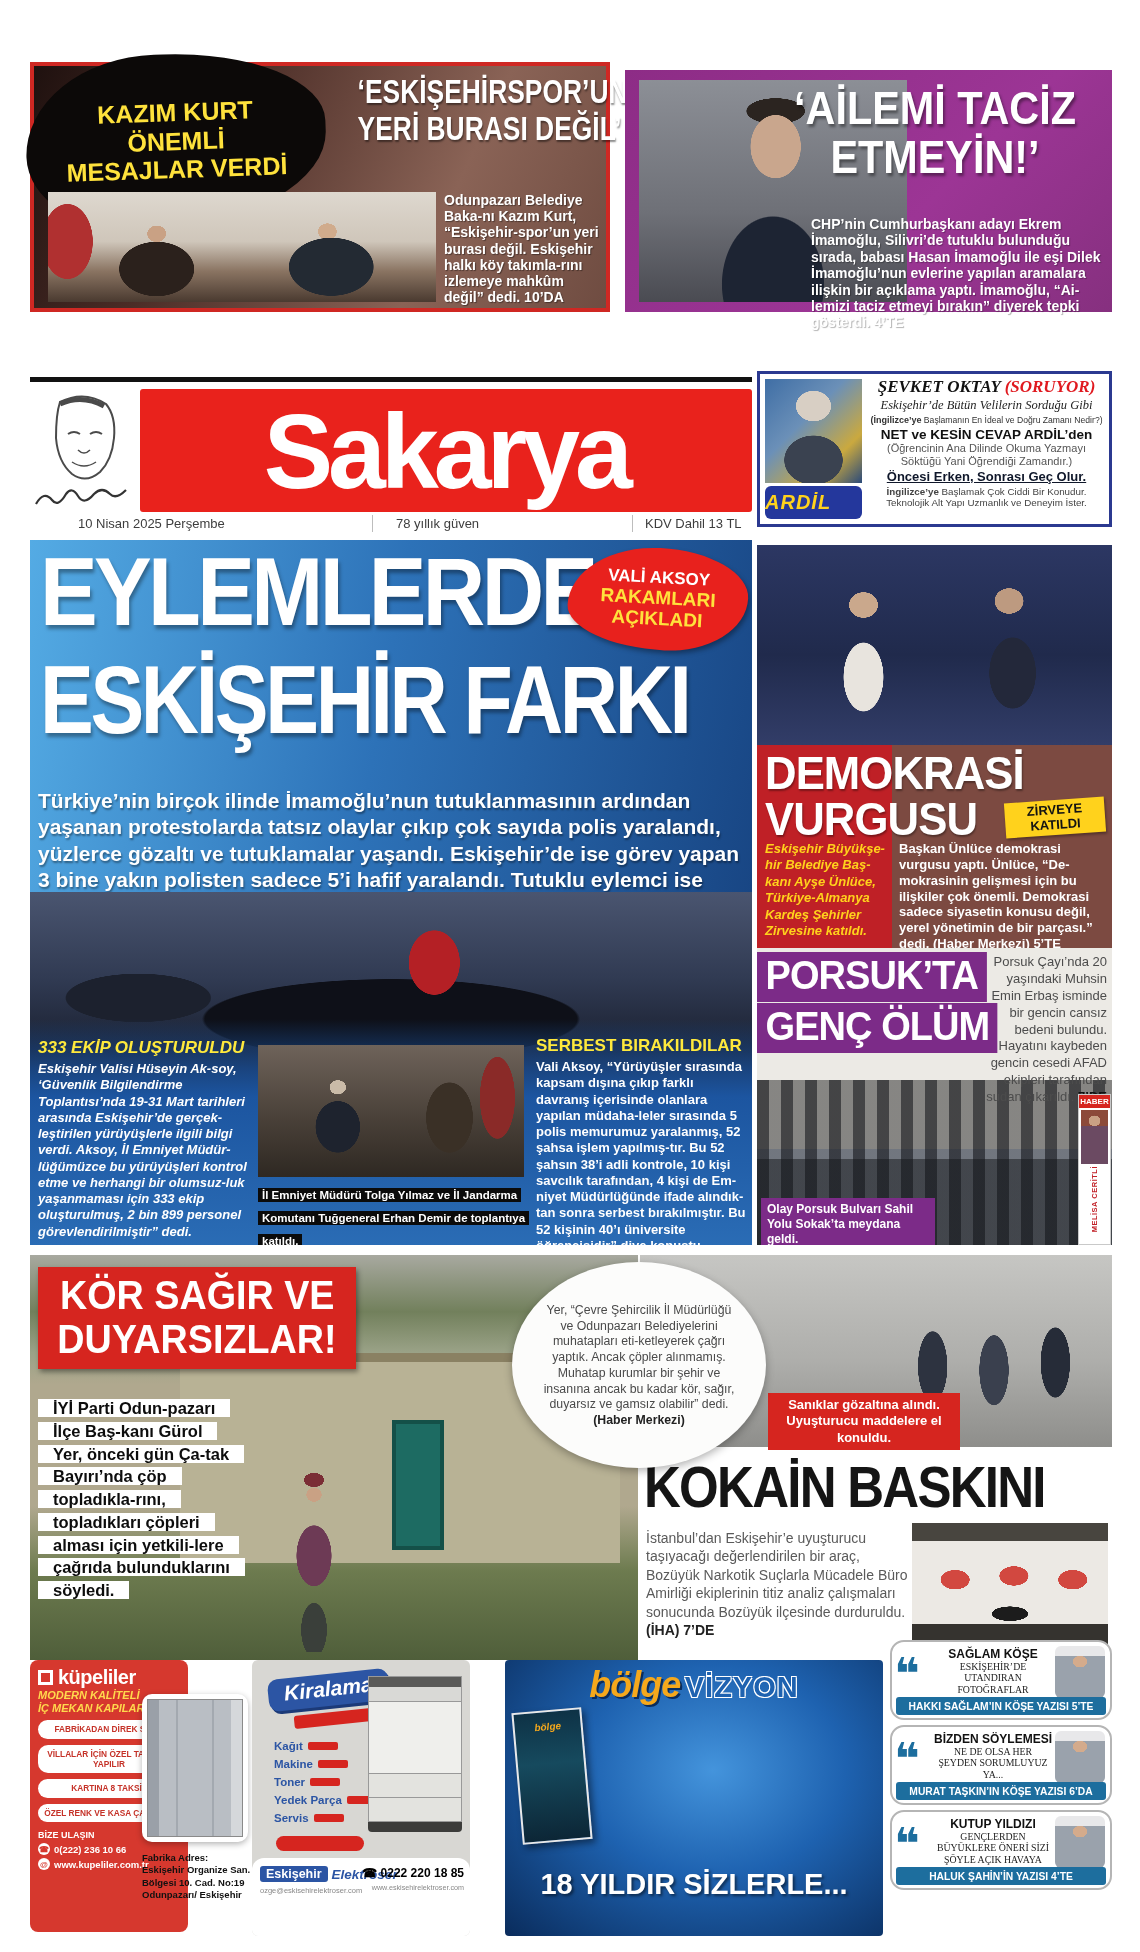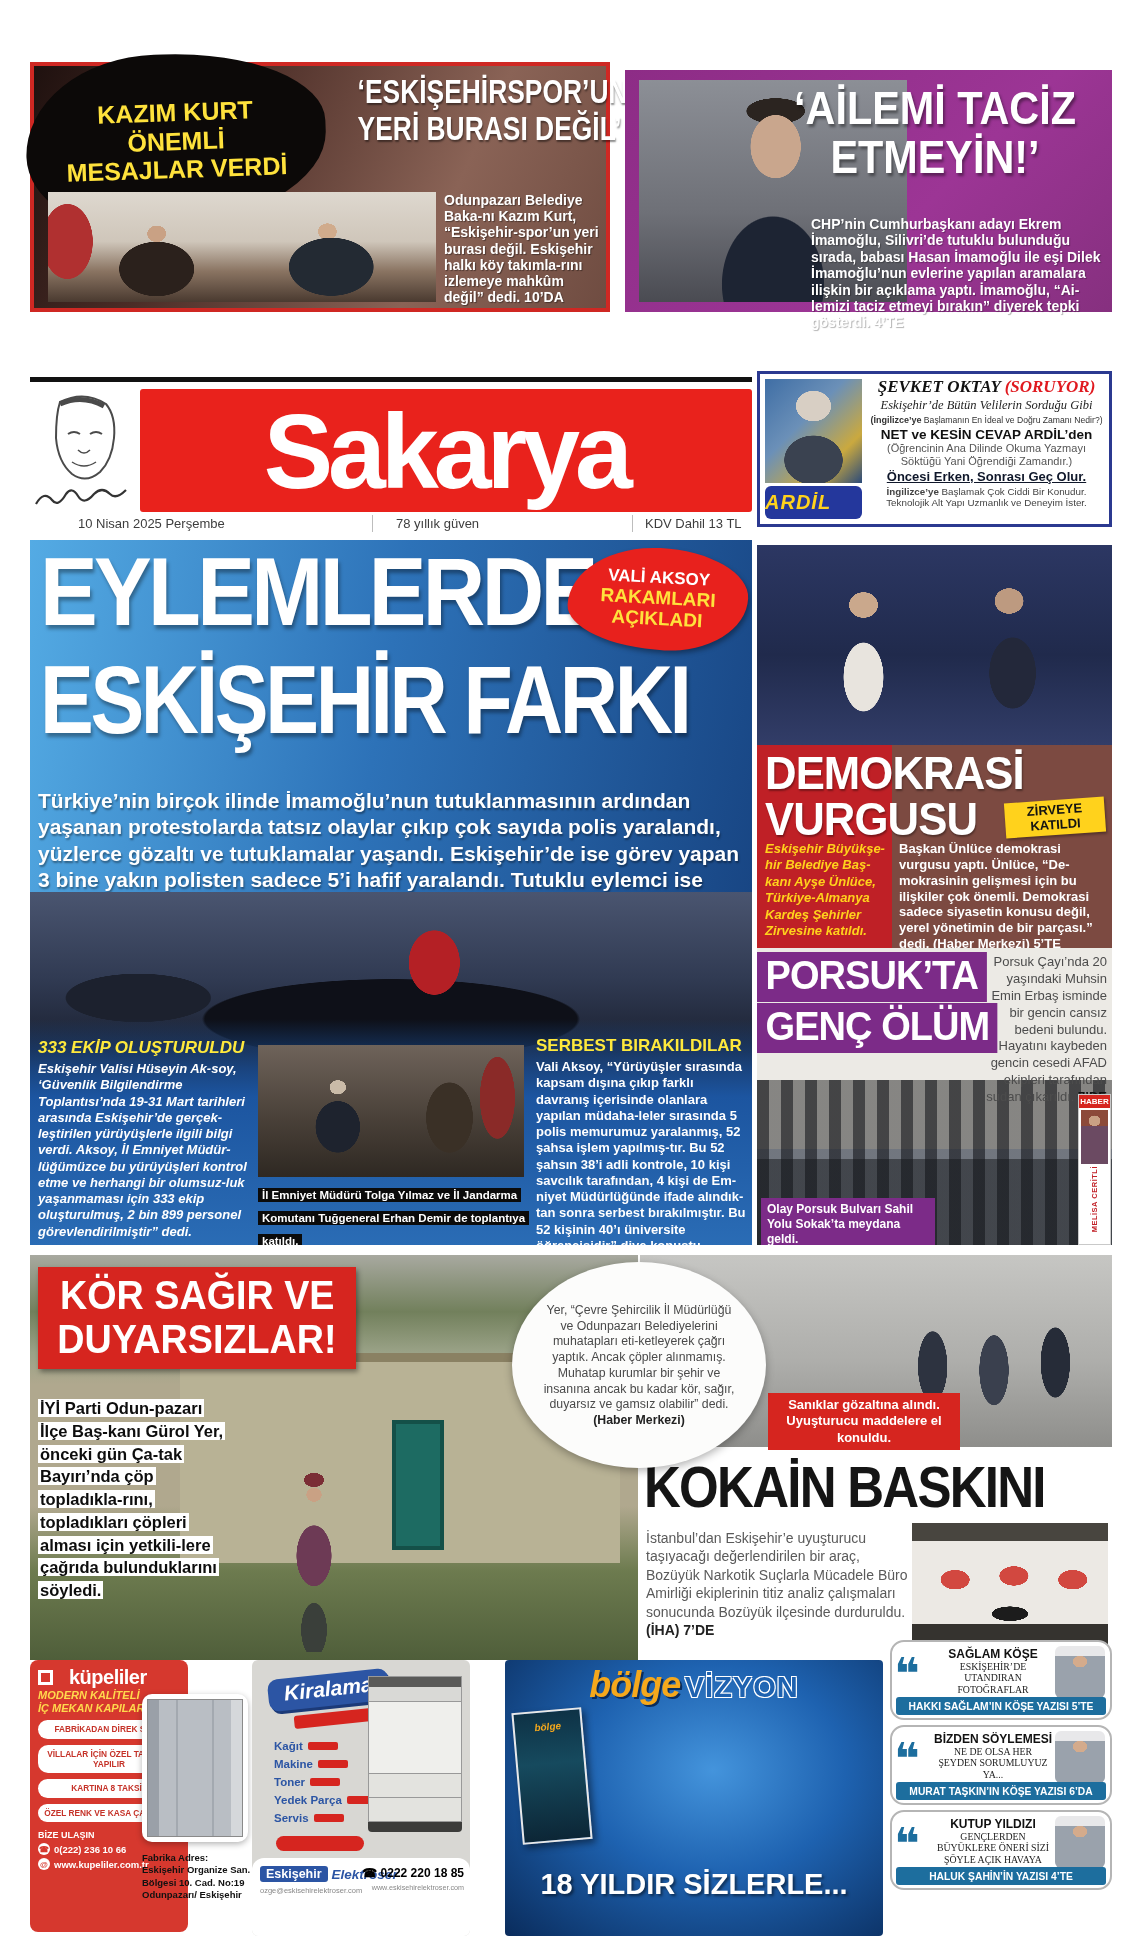--- a/index.html
+++ b/index.html
@@ -175,21 +175,21 @@
     border-top:9px solid #8a8163;}
   #kor-door{position:absolute;left:212px;top:58px;width:52px;height:130px;background:#1d6b62;
     border:4px solid #145048;}
   #kor-head{position:absolute;left:8px;top:12px;width:318px;background:#d6251f;padding:8px 2px;
     display:flex;flex-direction:column;align-items:center;gap:2px;
     box-shadow:2px 3px 5px rgba(0,0,0,.4);}
   .korh{color:#fff;font-weight:bold;font-size:41px;line-height:1.02;white-space:nowrap;
     transform:scaleX(.92);}
   #kor-text{position:absolute;left:8px;top:142px;width:195px;font-weight:bold;font-size:16.5px;
     line-height:1.38;}
-  #kor-text span{background:#fff;color:#0d0d0d;padding:0 2px;
+  #kor-text span{background:#fff;color:#0d0d0d;padding:0 15px;
     -webkit-box-decoration-break:clone;box-decoration-break:clone;text-align:right;}
   #kor-man{position:absolute;left:252px;top:212px;width:64px;height:185px;
     background:
       radial-gradient(17px 12px at 50% 7%, #7a2d35 0 58%, transparent 59%),
       radial-gradient(13px 12px at 50% 15%, #c9a184 0 58%, transparent 59%),
       radial-gradient(30px 52px at 50% 48%, #6d3a55 0 58%, transparent 59%),
       radial-gradient(22px 46px at 50% 88%, #3a3f3a 0 58%, transparent 59%);}
   #bubble{position:absolute;left:512px;top:1262px;width:254px;height:206px;background:#fcfcfb;
     border-radius:50%;box-shadow:0 3px 9px rgba(0,0,0,.3);z-index:5;
     display:flex;flex-direction:column;align-items:center;justify-content:center;
@@ -220,21 +220,21 @@
       radial-gradient(24px 16px at 52% 42%, #d24840 0 60%, transparent 61%),
       radial-gradient(24px 16px at 82% 45%, #d24840 0 60%, transparent 61%),
       radial-gradient(30px 12px at 50% 72%, #1c1c1c 0 60%, transparent 61%),
       linear-gradient(180deg,#48453f 0 14%,#ece9e4 14% 80%,#35332f 80% 100%);}
 
   
   #kup{position:absolute;left:30px;top:1660px;width:218px;height:272px;}
   #kup-red{position:absolute;left:0;top:0;width:158px;height:272px;background:#d6382e;
     border-radius:8px;padding:6px 8px;}
   .kup-logo{color:#fff;font-weight:bold;font-size:20px;letter-spacing:-.5px;display:flex;
-    align-items:center;gap:16px;}
+    align-items:center;gap:5px;}
   .kup-ico{width:15px;height:15px;border:3px solid #fff;display:inline-block;}
   .kup-sub{color:#ffd94d;font-weight:bold;font-style:italic;font-size:11px;line-height:1.15;}
   .kup-pill{background:#fff;border-radius:10px;color:#c53228;font-weight:bold;font-size:8.3px;
     text-align:center;line-height:1.25;padding:4px 2px;margin-top:6px;}
   .kup-contact{color:#fff;font-weight:bold;font-size:9px;margin-top:8px;}
   .kup-row{display:flex;align-items:center;gap:4px;color:#fff;font-weight:bold;font-size:9.5px;
     margin-top:3px;}
   .kup-pico{width:12px;height:12px;border-radius:50%;background:#fff;color:#d6382e;font-size:8px;
     display:flex;align-items:center;justify-content:center;}
   #kup-door{position:absolute;left:112px;top:34px;width:106px;height:148px;background:#fff;

